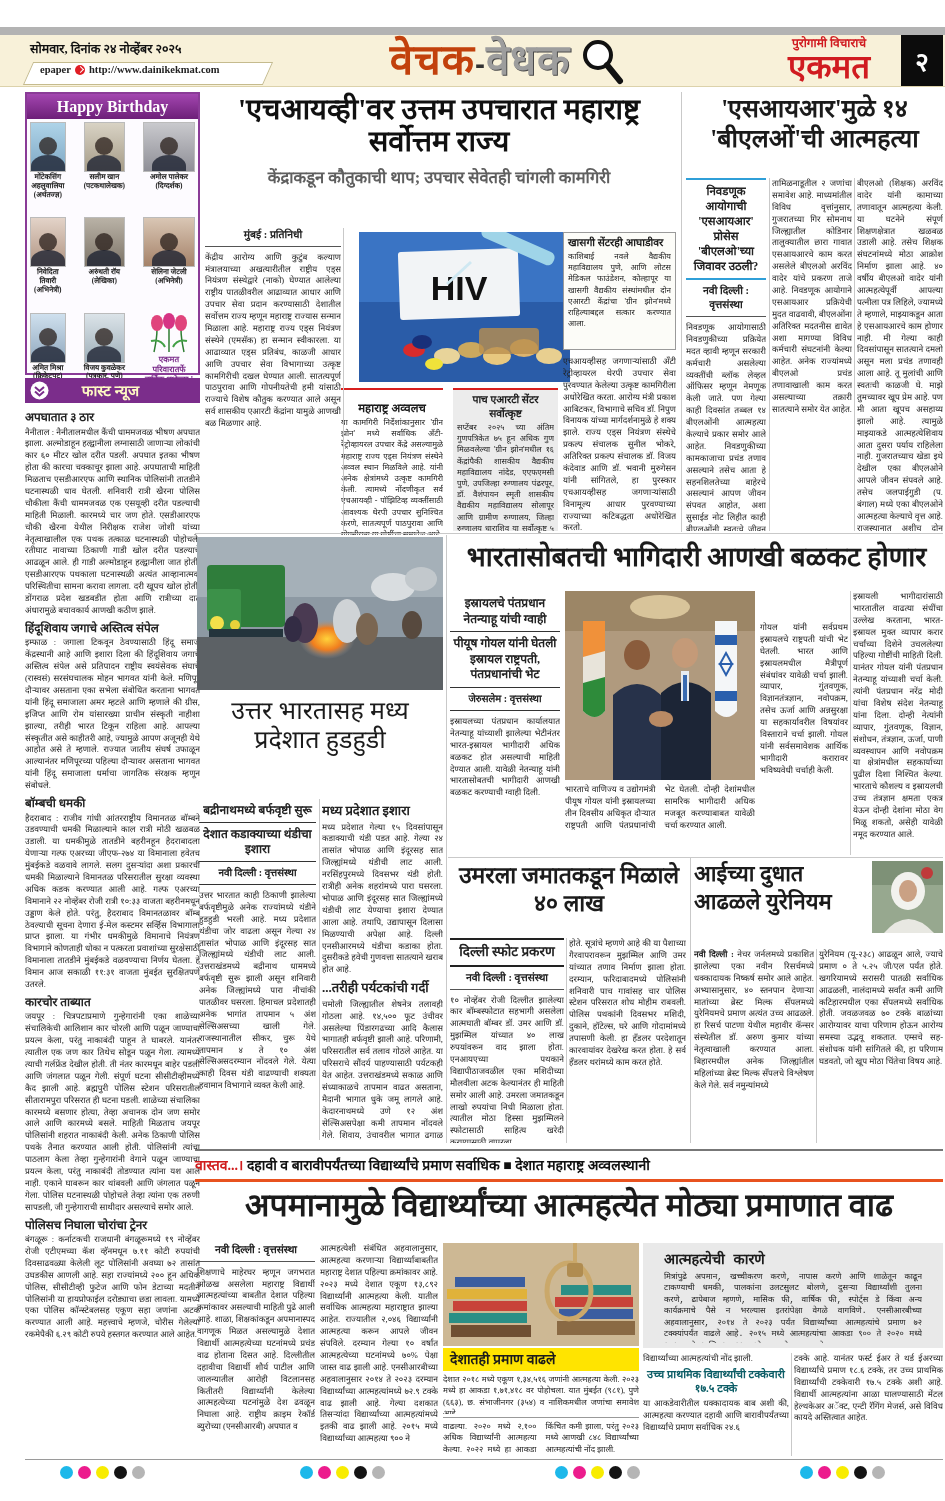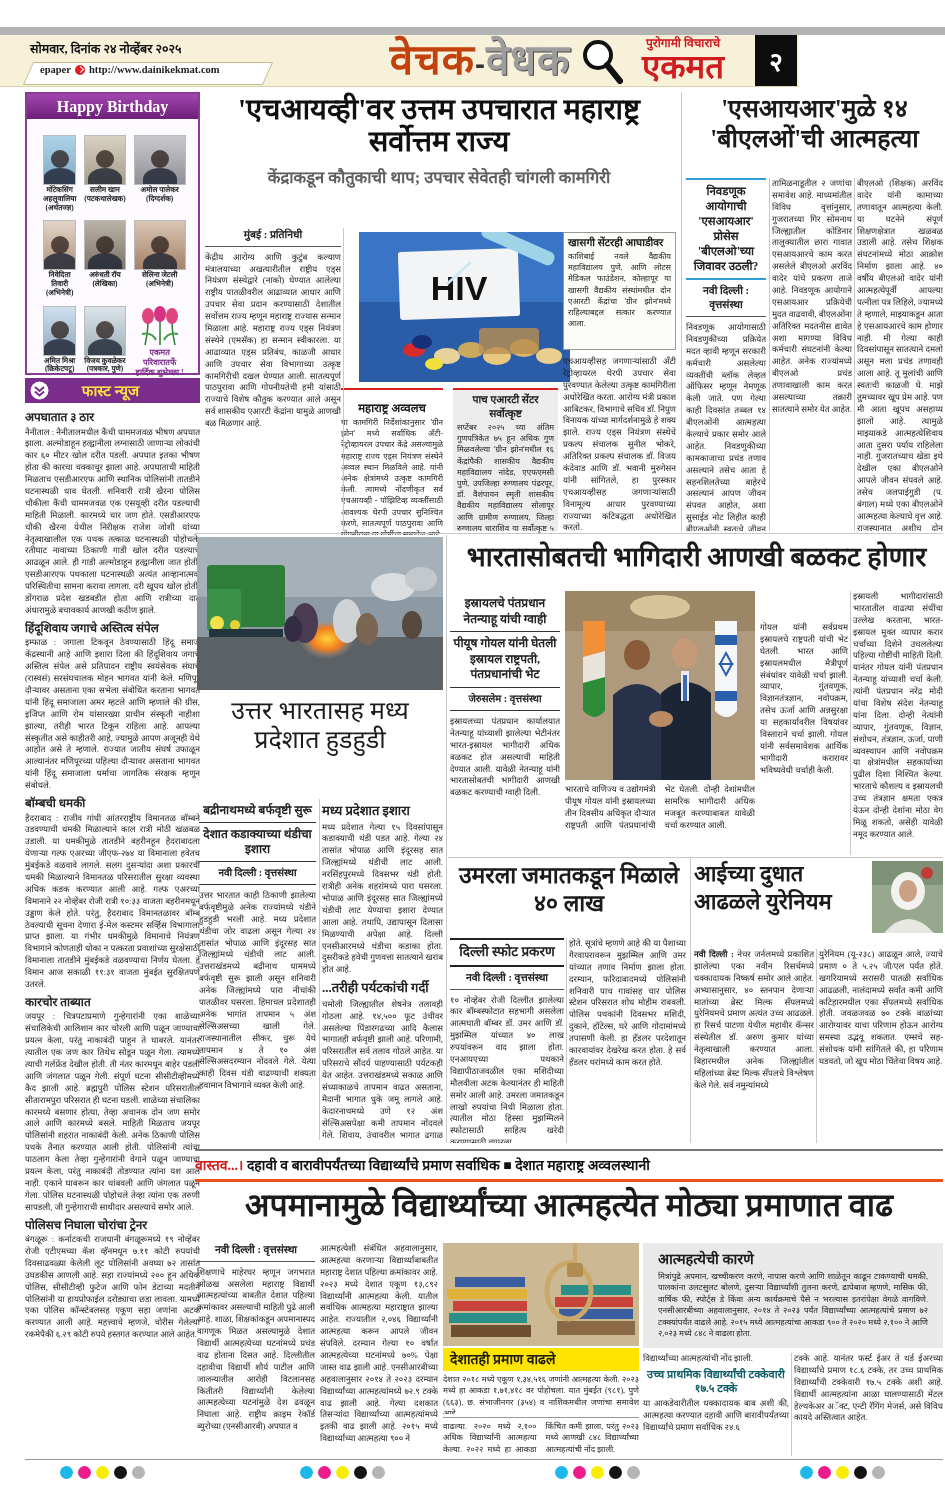--- a/index.html
+++ b/index.html
@@ -5,51 +5,51 @@
   html,body{margin:0;padding:0;background:#e8e8e4;}
   .page{position:relative;width:945px;height:1501px;background:#ffffff;margin:0 auto;overflow:hidden;
         font-family:"Liberation Serif","DejaVu Serif",serif;color:#1b1b1b;}
   .abs{position:absolute;}
   .bt{font-size:8.5px;line-height:1.4;text-align:justify;color:#222;overflow:hidden;}
   .vrule{position:absolute;width:1px;background:#c9c9c9;}
   .hrule{position:absolute;height:1px;background:#c9c9c9;}
 
   
   .topbar{left:0;top:27px;width:945px;height:8px;background:#b3b3b3;}
-  .hdr{left:0;top:35px;width:799px;height:51px;background:#f8f1d9;border-bottom:1px solid #dcd2ab;}
+  .hdr{left:0;top:35px;width:945px;height:51px;background:#f8f1d9;border-bottom:1px solid #dcd2ab;}
   .hdr-date{position:absolute;left:30px;top:5px;font-size:12.5px;font-weight:700;color:#111;}
   .ribbon{position:absolute;left:28px;top:27px;width:238px;height:21px;background:#ffffff;border:1px solid #c5bb8e;transform:skewX(-24deg);}
   .ribbon-in{position:absolute;left:40px;top:29px;font-size:10.5px;font-weight:700;color:#222;display:flex;align-items:center;gap:4px;}
   .masthead{position:absolute;left:330px;top:-6px;width:300px;text-align:center;font-family:"Liberation Sans","DejaVu Sans",sans-serif;font-weight:700;font-size:42px;letter-spacing:1px;white-space:nowrap;}
   .m-red{color:#c2410c;} .m-dash{color:#333;font-size:30px;} .m-gray{color:#9d9d9d;text-shadow:1px 1px 0 #4a4a4a;}
   .mag{position:absolute;left:578px;top:2px;}
   .brand{position:absolute;right:50px;top:2px;width:132px;text-align:center;line-height:1.05;}
   .brand .tag{font-size:12px;font-weight:700;color:#d01b20;}
   .brand .nm{font-size:33px;font-weight:700;color:#d01b20;font-family:"Liberation Serif",serif;}
   .pgbox{position:absolute;right:2px;top:0;width:42px;height:51px;background:#0c0c0c;color:#fff;
          display:flex;align-items:center;justify-content:center;font-size:26px;font-weight:700;}
 
   
   .bday{left:25px;top:92px;width:175px;height:283px;border:2px solid #8a3b97;background:#fdfbff;box-sizing:border-box;}
   .bday-title{height:25px;background:linear-gradient(#a346b0,#6d1f78);color:#fff;text-align:center;
               font-size:16px;font-weight:700;line-height:25px;font-family:"Liberation Serif",serif;}
-  .bgrid{display:grid;grid-template-columns:1fr 1fr 1fr;gap:8px;padding:16px;}
+  .bgrid{display:grid;grid-template-columns:1fr 1fr 1fr;gap:18px;padding:3px;}
   .bcell{text-align:center;}
   .ph{height:48px;border:1px solid #bbb;position:relative;overflow:hidden;}
   .ph::before{content:"";position:absolute;left:50%;top:30%;width:18px;height:18px;margin-left:-9px;border-radius:50%;background:rgba(40,30,25,.75);}
   .ph::after{content:"";position:absolute;left:50%;bottom:-6px;width:34px;height:22px;margin-left:-17px;border-radius:50% 50% 0 0;background:rgba(30,35,50,.8);}
   .p1{background:linear-gradient(#aed3e8,#7fa8c4);} .p2{background:linear-gradient(#d8d2c4,#a69c88);}
   .p3{background:linear-gradient(#c9c9cd,#8f8f97);} .p4{background:linear-gradient(#e3d3c8,#b09482);}
   .p5{background:linear-gradient(#b9b2a6,#7d7468);} .p6{background:linear-gradient(#d9c6b4,#a58269);}
   .p7{background:linear-gradient(#cfe0ee,#90a8bd);} .p8{background:linear-gradient(#dbe3e8,#9fb0ba);}
   .bname{font-size:7.3px;font-weight:700;line-height:1.2;margin-top:1px;color:#222;}
   .wish{font-size:8.2px;font-weight:700;color:#7b2d8b;line-height:1.25;margin-top:2px;}
   .fastbar{left:25px;top:378px;width:175px;height:25px;background:#7b2d8b;}
   .fast-ic{position:absolute;left:5px;top:3px;}
-  .fast-lb{position:absolute;left:0;top:0;width:171px;text-align:center;color:#fde047;font-weight:700;font-size:15px;line-height:25px;font-family:"Liberation Sans",sans-serif;}
+  .fast-lb{position:absolute;left:0;top:0;width:171px;text-align:center;color:#fef9c3;font-weight:700;font-size:15px;line-height:25px;font-family:"Liberation Sans",sans-serif;}
   .fastitems{left:25px;top:406px;width:175px;height:1046px;overflow:hidden;}
   .fastitems h3{margin:5px 0 2px;font-size:11.8px;line-height:1.15;}
   .fastitems p{margin:0;}
 
   
   .hiv-hl{left:200px;top:93px;width:478px;font-size:29px;line-height:1.12;font-weight:700;text-align:center;color:#101010;}
   .hiv-sub{left:200px;top:165px;width:478px;font-size:16.5px;font-weight:700;text-align:center;color:#5f5f5f;}
   .byline{font-size:10.5px;font-weight:700;text-align:center;border-bottom:1px solid #555;padding-bottom:3px;margin-bottom:5px;}
   .hiv-col1{left:205px;top:228px;width:136px;height:303px;}
   .hiv-photo{left:347px;top:232px;width:211px;height:150px;padding-left:12px;}
@@ -100,21 +100,21 @@
   .kicker{left:195px;top:1149px;width:748px;border-top:2px solid #777;border-bottom:3px solid #e8521f;padding:4px 0 5px;}
   .kick-red{color:#d01c1c;font-weight:700;font-size:14px;}
   .kick-txt{color:#111;font-weight:700;font-size:14px;}
   .bot-hl{left:195px;top:1182px;width:748px;font-size:32px;font-weight:700;text-align:center;}
   .bot-c1{left:197px;top:1243px;width:118px;height:213px;}
   .bot-c2{left:320px;top:1243px;width:118px;height:213px;}
   .bot-img{left:443px;top:1243px;width:196px;height:103px;}
   .bot-banner{left:443px;top:1348px;width:196px;height:23px;background:#ffe400;font-size:14px;font-weight:700;line-height:23px;padding-left:7px;box-sizing:border-box;}
   .bot-bantext{left:443px;top:1374px;width:196px;height:40px;}
   .bot-mid{left:443px;top:1417px;width:196px;height:40px;border-top:1px solid #999;padding-top:3px;column-count:2;column-gap:9px;box-sizing:border-box;}
-  .graybox{left:643px;top:1243px;width:300px;height:105px;background:#e9e9e9;padding:5px 15px;box-sizing:border-box;}
+  .graybox{left:643px;top:1243px;width:300px;height:105px;background:#e9e9e9;padding:5px 21px;box-sizing:border-box;font-family:Liberation Mono, monospace;}
   .graybox .gt{font-size:14.5px;font-weight:700;margin-bottom:3px;}
   .bot-r1{left:643px;top:1353px;width:146px;height:103px;}
   .bot-r2{left:794px;top:1353px;width:149px;height:103px;}
   .subhead2{font-size:11px;font-weight:700;color:#0c5d66;text-align:center;line-height:1.25;margin:3px 0;}
 
   
   .footrule{left:25px;top:1459px;width:918px;height:1px;background:#9a9a9a;}
   .dots{position:absolute;top:1466px;display:flex;gap:5px;}
   .dot{width:13px;height:13px;border-radius:50%;}
   .dc{background:#1db8ea;} .dm{background:#ec1c8d;} .dy{background:#f8ec00;} .dk{background:#141414;} .dg{background:#b5b5b5;}

